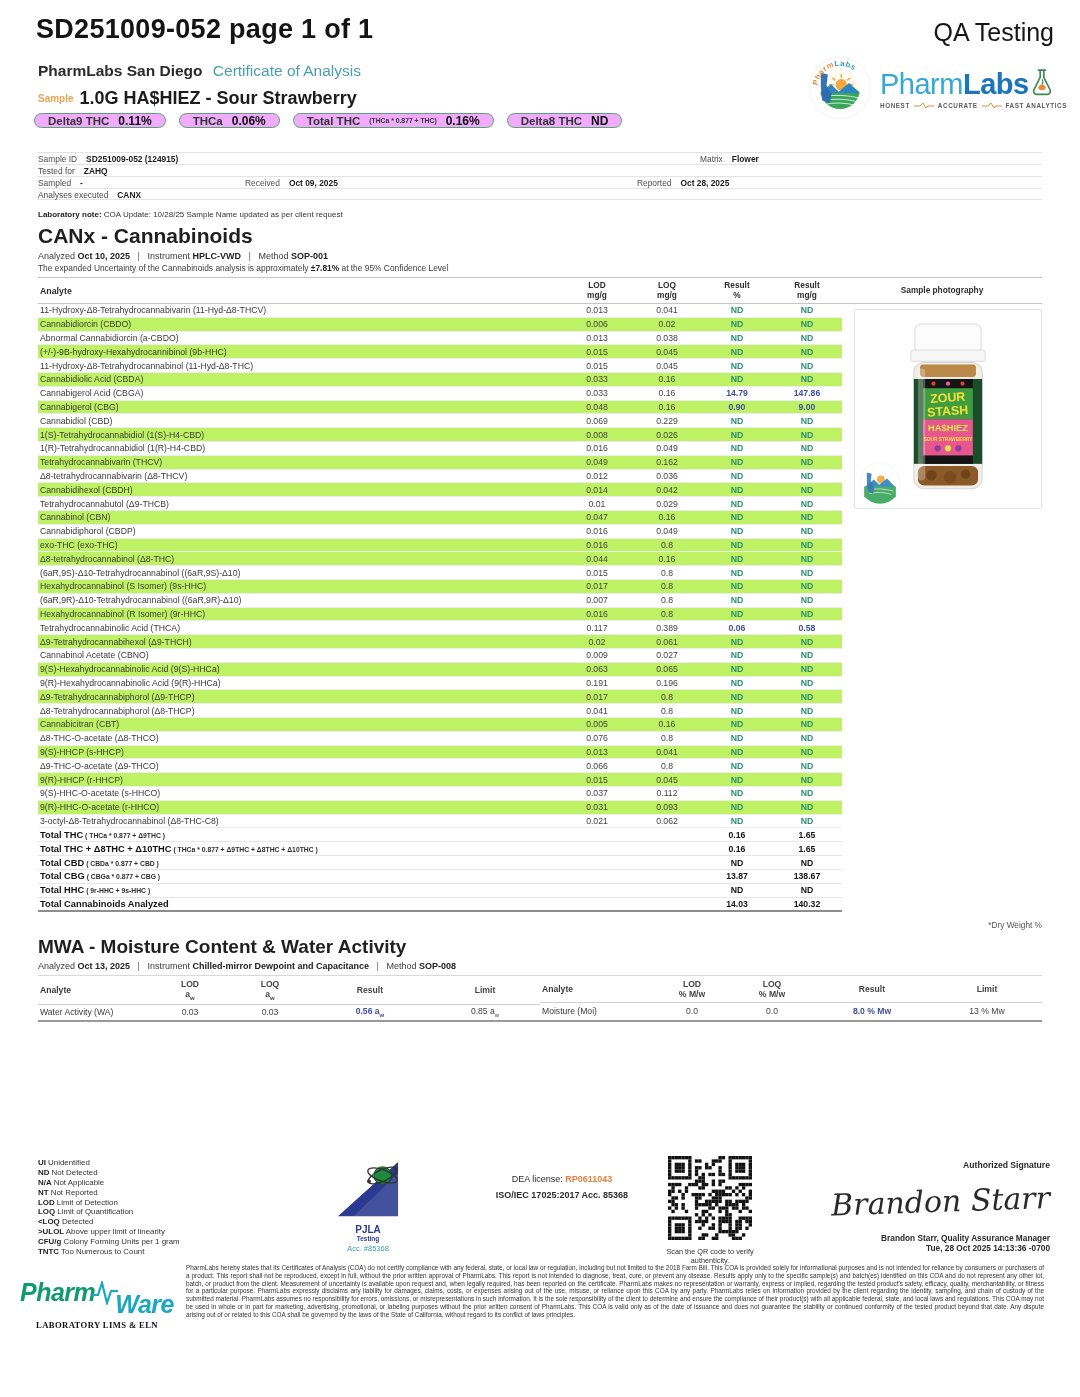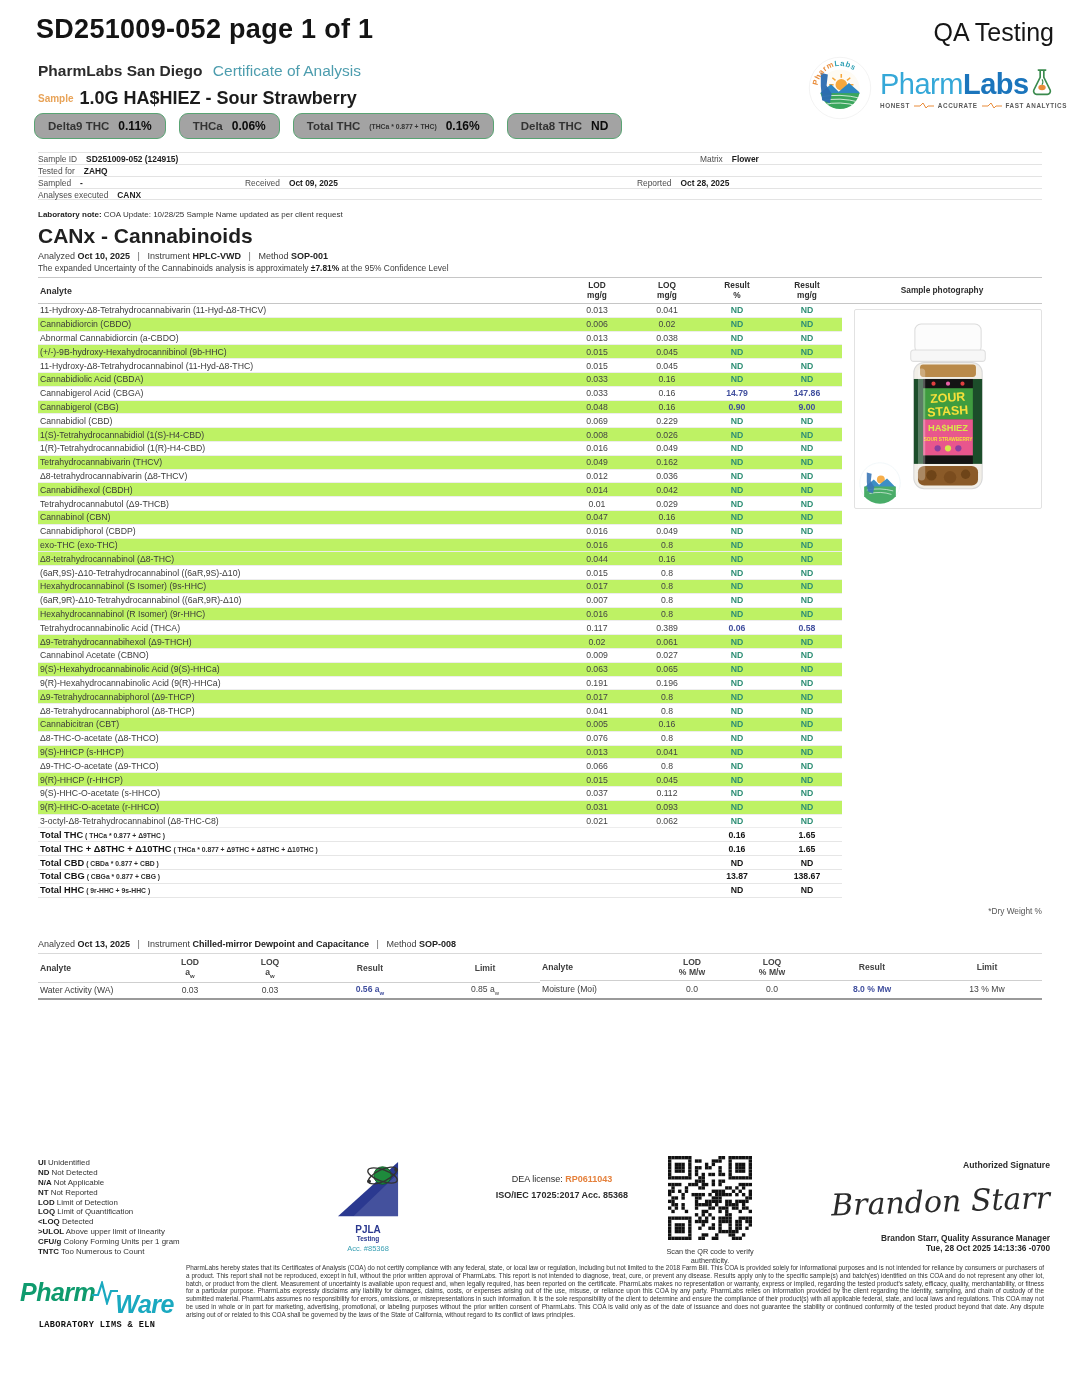--- a/index.html
+++ b/index.html
@@ -25,22 +25,22 @@
   .wordmark { font-size:29px; font-weight:700; letter-spacing:-.5px; display:flex; align-items:flex-start; }
   .wm-pharm { color:#35a8d8; font-weight:400; }
   .wm-labs { color:#1b75bc; }
   .flask { width:22px; height:28px; margin-left:2px; }
   .tagline { margin-top:1px; display:flex; align-items:center; gap:4px; font-size:6.3px; font-weight:700;
              color:#5a5a5a; letter-spacing:.6px; }
   .wave { width:20px; height:7px; }
 
   
   .badges { left:34px; top:113px; display:flex; gap:13px; }
-  .badge { border:1.6px solid #59a473; background:#a3a3a3; border-radius:9px; padding:3px 13px;
-           display:flex; align-items:center; gap:9px; height:26px; }
+  .badge { border:1.6px solid #59a473; background:#f0abfc; border-radius:9px; padding:3px 13px;
+           display:flex; align-items:center; gap:9px; height:15px; }
   .badge .bl { font-size:11.5px; font-weight:700; color:#333; white-space:nowrap; }
   .badge .bf { font-size:6.8px; font-weight:700; color:#333; white-space:nowrap; }
   .badge .bv { font-size:12px; font-weight:700; color:#0b0b0b; white-space:nowrap; }
   .badge .bf:empty { display:none; }
 
   
   .info { left:38px; top:152px; width:1004px; font-size:8.4px; }
   .irow { position:relative; border-top:1px solid #e3e3e3; height:12px; line-height:12px; }
   .irow.last { border-bottom:1px solid #e3e3e3; }
   .il { color:#4c4c4c; margin-right:9px; }
@@ -120,21 +120,21 @@
   .sig-name { font-size:8.3px; font-weight:700; color:#2a2a2a; margin-top:14px; }
   .sig-date { font-size:8.3px; font-weight:700; color:#2a2a2a; }
   .addr { left:0; top:1248px; width:1080px; text-align:center; font-size:9.6px; font-weight:700; color:#1d1d1d; }
   .pharmware { left:12px; top:1266px; width:170px; text-align:center; }
   .pw-line { font-size:25px; font-style:italic; font-weight:700; letter-spacing:-.5px; display:flex;
              align-items:center; justify-content:center; }
   .pw1 { color:#0f9b6e; }
   .pw2 { color:#1aa9c0;margin-top:24px; }
   .pw-ecg { width:26px; height:24px; margin:0 -3px; }
   .pw-sub { font-size:8.6px; font-weight:700; color:#111; letter-spacing:.4px;
-            font-family:Liberation Mono, monospace; font-stretch:condensed; margin-top:1px; }
+            font-family:Liberation Serif, serif; font-stretch:condensed; margin-top:1px; }
   .disclaimer { left:186px; top:1264px; width:858px; font-size:6.4px; line-height:1.22; text-align:justify; color:#333; }
 </style>
 </head>
 <body>
 
 <div class="page">
 
   <div class="abs doc-id">SD251009-052 page 1 of 1</div>
   <div class="abs qa">QA Testing</div>
 
@@ -561,20 +561,25 @@
             <div class="trow">
               <div class="cell tname"><span class="tn">Total CBG</span><span class="tf"> ( CBGa * 0.877 + CBG )</span></div>
               <div class="cell cnum tval">13.87</div>
               <div class="cell cnum tval">138.67</div>
             </div>
             <div class="trow">
               <div class="cell tname"><span class="tn">Total HHC</span><span class="tf"> ( 9r-HHC + 9s-HHC )</span></div>
               <div class="cell cnum tval">ND</div>
               <div class="cell cnum tval">ND</div>
             </div>
+            <div class="trow last">
+              <div class="cell tname"><span class="tn">Total Cannabinoids Analyzed</span></div>
+              <div class="cell cnum tval">14.03</div>
+              <div class="cell cnum tval">140.32</div>
+            </div>
           </div>
       </div>
       <div class="canx-right">
         <div class="photo-box">
           <svg width="126" height="176" viewBox="0 0 120 170">
             <rect x="28" y="3" width="64" height="28" rx="6" fill="#fcfcfc" stroke="#dcdcdc"></rect>
             <rect x="24" y="28" width="72" height="11" rx="3" fill="#f7f7f7" stroke="#dedede"></rect>
             <rect x="27" y="40" width="66" height="122" rx="10" fill="#f1eee7" stroke="#d8d8d8"></rect>
             <rect x="33" y="42" width="54" height="12" rx="3" fill="#b98a4a"></rect>
             <rect x="27" y="56" width="66" height="82" fill="#1c4d2a"></rect>
@@ -610,20 +615,21 @@
             <path d="M20 26 l11 3 -2 17 8 13 -3 15 -12 -5 -2 -22 z" fill="#2b6cb0" opacity=".9"></path>
           </svg>
         </div>
       </div>
     </div>
 
     <div class="dry">*Dry Weight %</div>
   </div>
 
   <div class="abs mwa">
+    <div class="mwa-title">MWA - Moisture Content &amp; Water Activity</div>
     <div class="meta">
       <span>Analyzed</span> <b>Oct 13, 2025</b>
       <span class="pipe">|</span>
       <span>Instrument</span> <b>Chilled-mirror Dewpoint and Capacitance</b>
       <span class="pipe">|</span>
       <span>Method</span> <b>SOP-008</b>
     </div>
     <div class="mwa-table">
       <div class="mhalf">
         <div class="mrowh">

